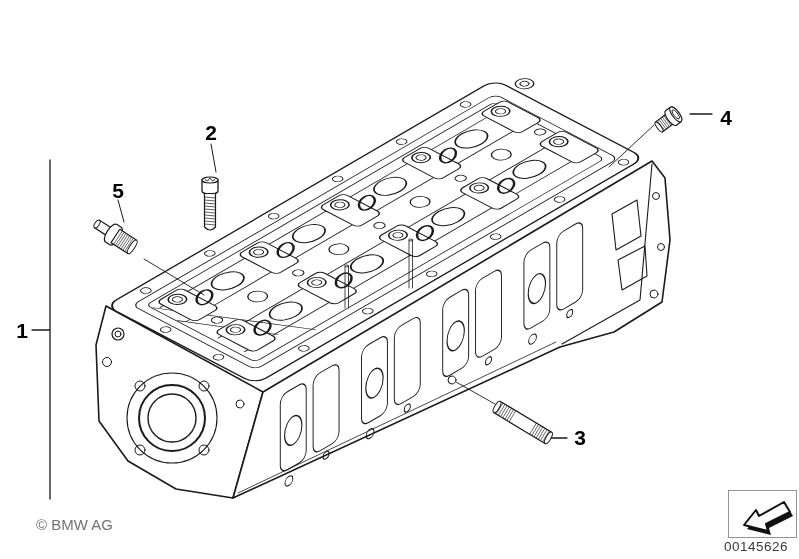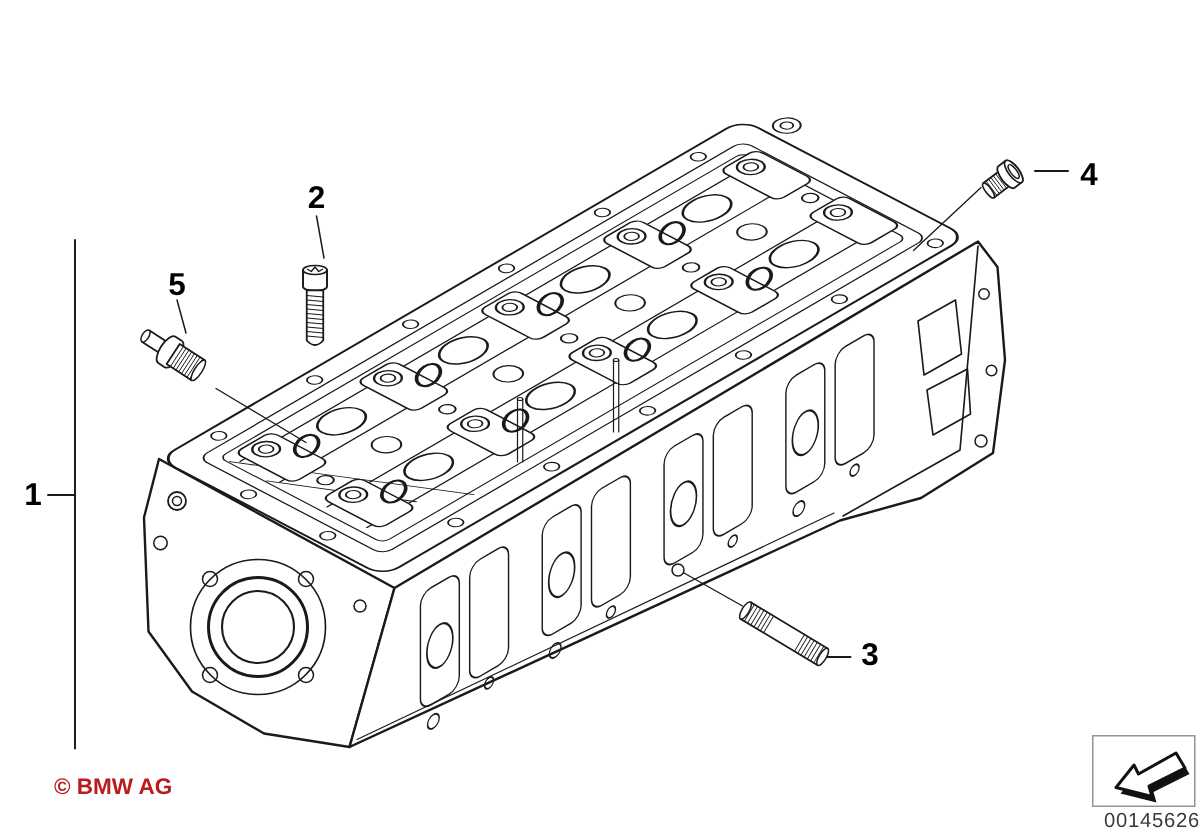--- a/index.html
+++ b/index.html
@@ -1,24 +1,24 @@
 <!DOCTYPE html>
 <html><head>
 <meta charset="utf-8">
 <style>
   html,body{margin:0;padding:0;background:#fff;}
   .canvas{position:relative;width:799px;height:559px;background:#fff;overflow:hidden;
           font-family:"Liberation Sans",sans-serif;}
   .drawing-svg{position:absolute;left:0;top:0;}
   .callout{position:absolute;transform:translate(-50%,-50%);font-weight:bold;
            font-size:21px;color:#000;line-height:1;cursor:default;}
-  .copyright{position:absolute;left:36px;top:516px;font-size:15px;font-weight:bold;color:#b91c1c;}
+  .copyright{position:absolute;left:36px;top:516px;font-size:15px;font-weight:normal;color:#737373;}
   .stamp-box{position:absolute;left:728px;top:490px;width:69px;height:48px;
              border:1px solid #949494;box-sizing:border-box;background:#fff;}
-  .stamp-number{position:absolute;left:724px;top:539px;width:76px;text-align:right;
+  .stamp-number{position:absolute;left:724px;top:539px;width:76px;text-align:left;
                 font-size:13.5px;color:#3a3a3a;letter-spacing:0.5px;}
 </style>
 </head>
 <body>
 
 <div class="canvas">
 
   <svg class="drawing-svg" width="799" height="559" viewBox="0 0 799 559">
     <g stroke="#1a1a1a" fill="none" stroke-linecap="round" stroke-linejoin="round">
 

